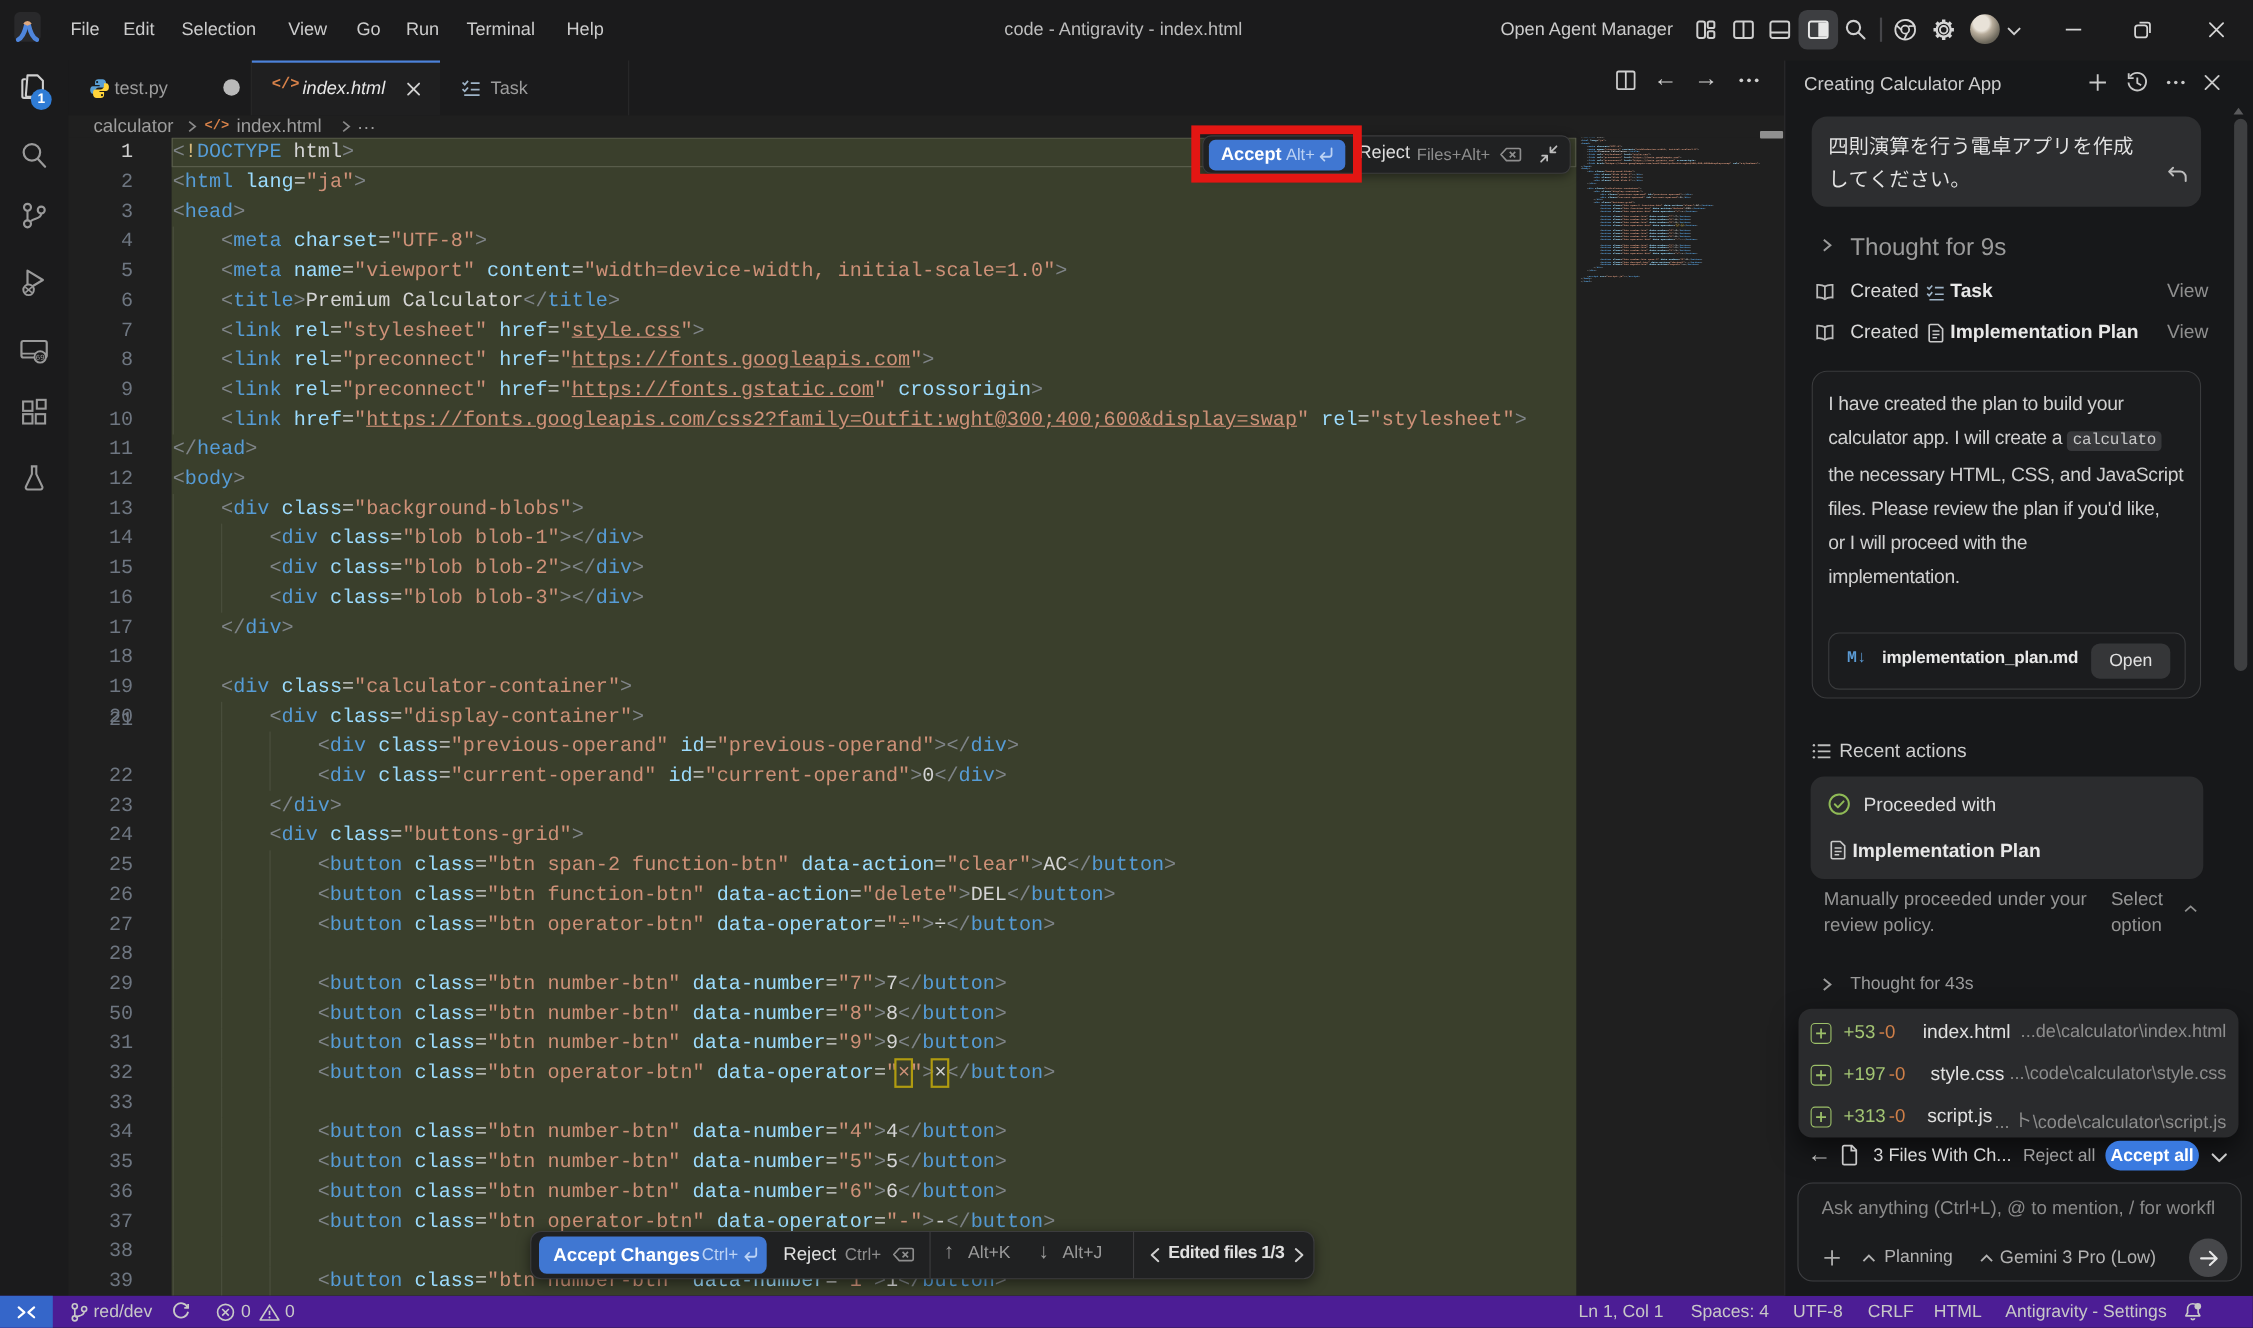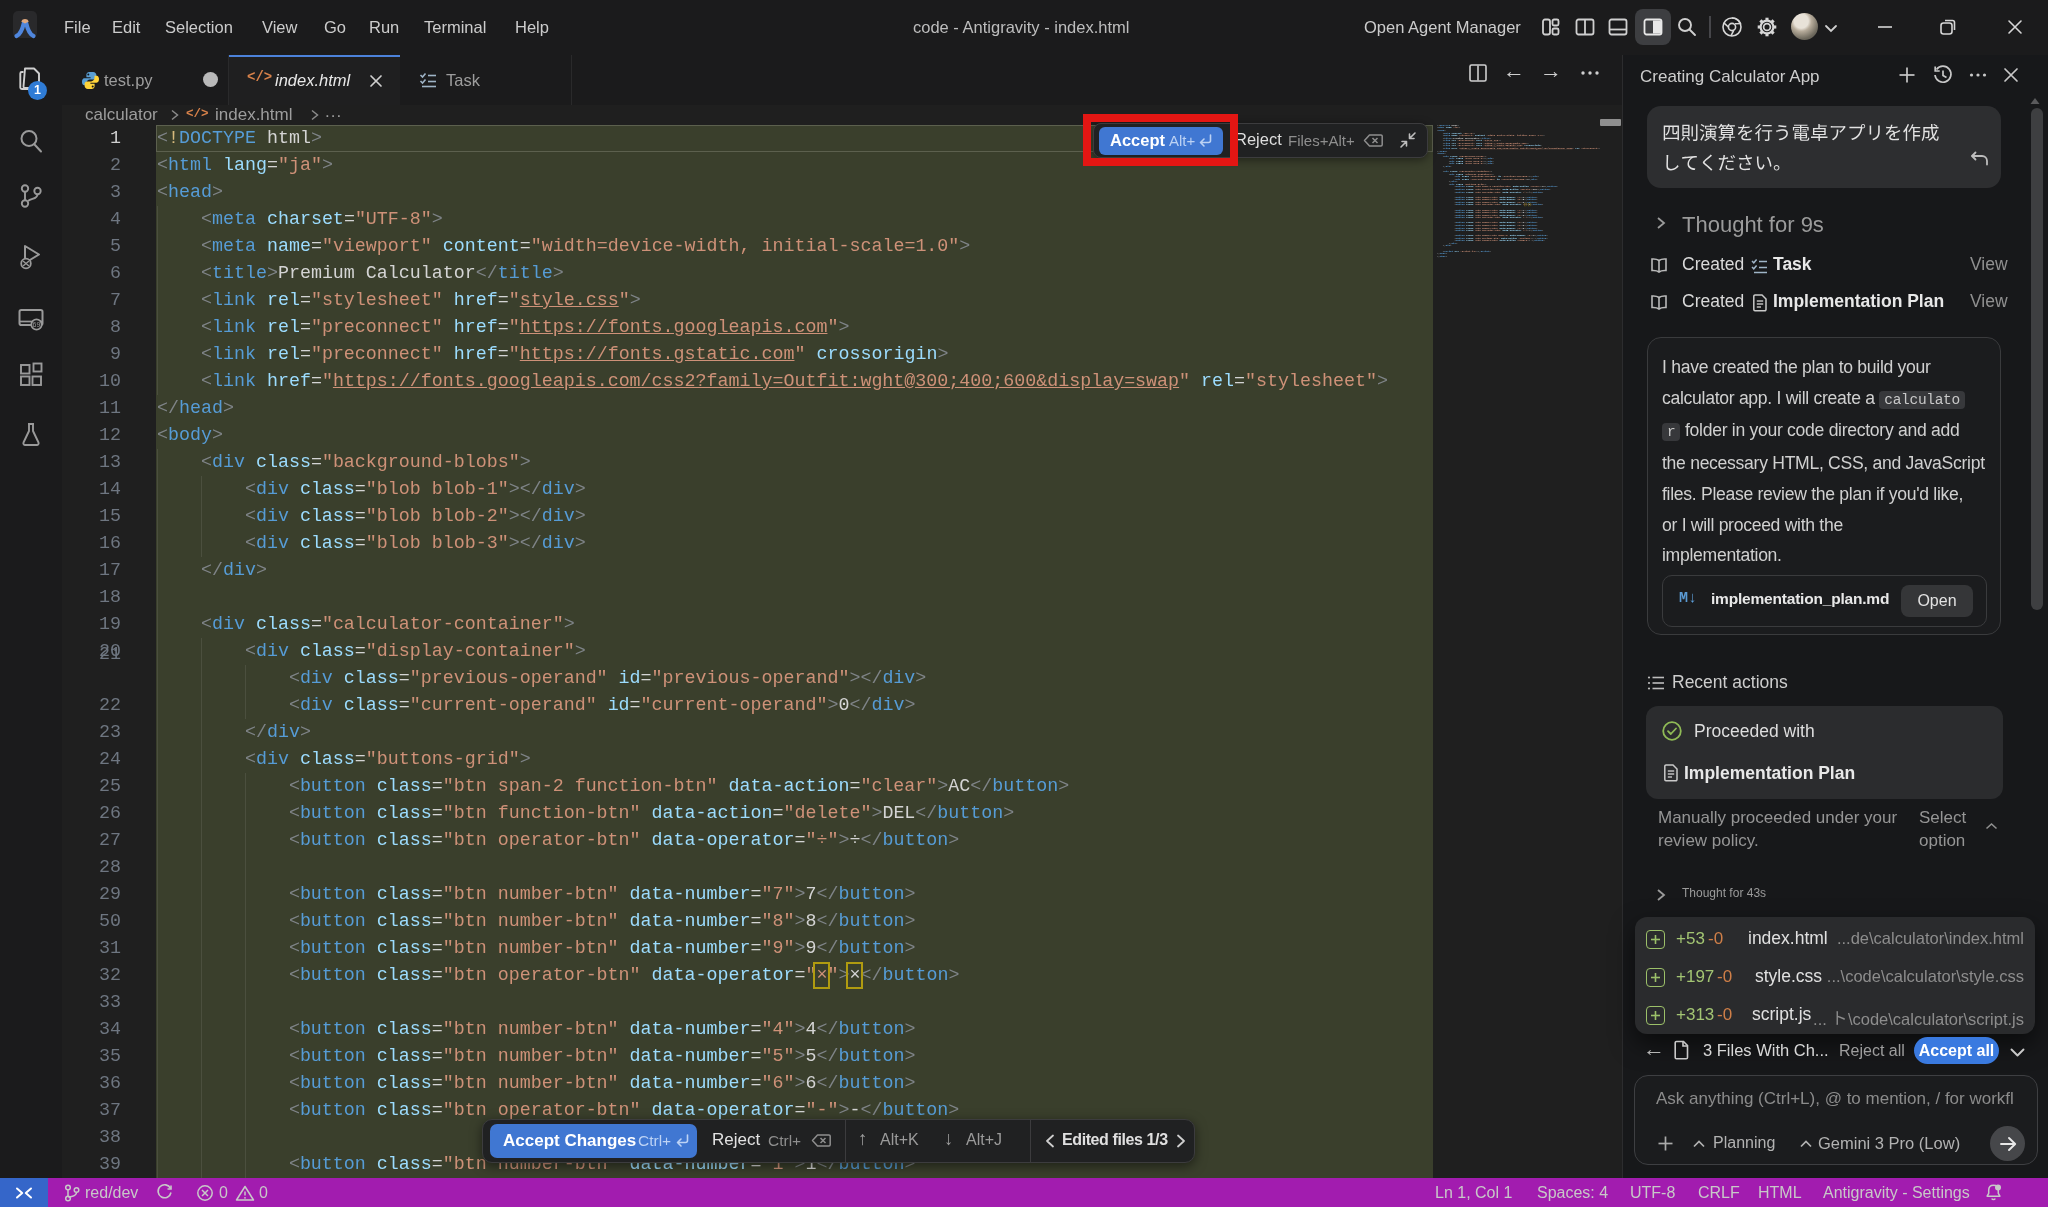--- a/index.html
+++ b/index.html
@@ -18,21 +18,21 @@
 #green{position:absolute;left:94px;top:0;width:1277px;height:1053px;background:#3a3f2c}
 #code{position:absolute;left:95px;top:0;font:18.32px/27px "Liberation Mono",monospace;white-space:pre;letter-spacing:0}
 .lnum{position:absolute;left:0;width:59px;height:27px;line-height:27px;text-align:right;
 font:18.32px/27px "Liberation Mono",monospace;color:#6e7681}
 .guide{position:absolute;width:1px;background:rgba(255,255,255,0.085)}
 #curline{position:absolute;left:94px;top:0;width:1277px;height:27px;border:1px solid rgba(215,215,200,0.22)}
 #minimap{position:absolute;left:1375px;top:-1px;transform:scale(0.132,0.095);transform-origin:0 0;
 font:18.32px/27px "Liberation Mono",monospace;white-space:pre}
 #chat{left:1622px;top:55px;width:426px;height:1123px;background:#17181a;border-left:1px solid #2c2c2e}
 .cc{position:absolute;color:#cccccc}
-#statusbar{left:0;top:1178px;width:2048px;height:29px;background:#a21caf;font-size:16px;color:#c8c8c8}
+#statusbar{left:0;top:1178px;width:2048px;height:29px;background:#4c1d95;font-size:16px;color:#c8c8c8}
 .sbit{position:absolute;top:0;height:29px;line-height:29px}
 .ell{white-space:nowrap;overflow:hidden}
 .chip{background:#37383b;border-radius:4px;font-family:'Liberation Mono';font-size:14.5px;padding:1px 5px;color:#c8c8c8}
 #minimap{font-weight:600}
 </style></head><body>
 <div id="titlebar" class="ab">
     <div class="ab" style="left:13px;top:11px;width:24px;height:27px;background:#29292b;border-radius:5px"></div>
     <svg class="ab" style="left:12px;top:13px" width="26" height="26" viewBox="0 0 26 26" fill="none">
       <path d="M4.5 23 C8.5 21.5 10.5 16 12 9.5" stroke="#4f86dd" stroke-width="4.2" fill="none" stroke-linecap="round"></path>
       <path d="M21.5 23 C17.5 21.5 15.5 16 14 9.5" stroke="#4f86dd" stroke-width="4.2" fill="none" stroke-linecap="round"></path>
@@ -524,21 +524,20 @@
       <line x1="5.8" y1="8" x2="12.2" y2="8" stroke="#c9c9c9" stroke-width="1.4"></line>
       <line x1="5.8" y1="11" x2="12.2" y2="11" stroke="#c9c9c9" stroke-width="1.4"></line>
       <line x1="5.8" y1="14" x2="10" y2="14" stroke="#c9c9c9" stroke-width="1.4"></line>
     </svg>
     <span class="cc" style="left:150px;top:236px;font-size:17.5px;font-weight:700;color:#e8e8e8">Implementation Plan</span>
     <span class="cc" style="left:347px;top:236px;font-size:17.5px;color:#8f8f8f">View</span>
     <div class="ab" style="left:24px;top:282px;width:354px;height:298px;border:1px solid #3a3b3d;border-radius:14px;background:#1b1c1e"></div>
     <div class="ab" style="left:39px;top:297px;width:330px;font-size:17.6px;letter-spacing:-0.3px;line-height:30.7px;color:#d0d0d0;white-space:nowrap">
       <div>I have created the plan to build your</div>
       <div>calculator app. I will create a <span class="chip">calculato</span></div>
-      <div><span class="chip">r</span> folder in your code directory and add</div>
       <div>the necessary HTML, CSS, and JavaScript</div>
       <div>files. Please review the plan if you'd like,</div>
       <div>or I will proceed with the</div>
       <div>implementation.</div>
     </div>
     <div class="ab" style="left:39px;top:520px;width:325px;height:52px;border:1px solid #3a3b3d;border-radius:10px"></div>
     <span class="cc" style="left:56px;top:535px;font-size:15px;font-weight:700;color:#5b9bd5;font-family:'Liberation Mono'">M↓</span>
     <span class="cc" style="left:88px;top:535px;font-size:15.5px;letter-spacing:-0.2px;font-weight:700;color:#e8e8e8">implementation_plan.md</span>
     <div class="ab" style="left:278px;top:530px;width:72px;height:32px;background:#353638;border-radius:8px;text-align:center;line-height:32px;font-size:16px;color:#e2e2e2">Open</div>
     <svg class="ab" style="left:23px;top:618px" width="20" height="20" viewBox="0 0 20 20" fill="none">
@@ -564,21 +563,21 @@
     </svg>
     <span class="cc" style="left:61px;top:708px;font-size:17.5px;font-weight:700;color:#e8e8e8">Implementation Plan</span>
     <div class="ab" style="left:35px;top:751px;width:250px;font-size:17px;line-height:23px;color:#959595">Manually proceeded under your review policy.</div>
     <div class="ab" style="left:296px;top:751px;width:70px;font-size:17px;line-height:23px;color:#959595">Select option</div>
     <svg class="ab" style="left:361px;top:766px" width="15" height="11" viewBox="0 0 15 11" fill="none">
       <path d="M2.5 7.5 L7.5 3 L12.5 7.5" stroke="#8f8f8f" stroke-width="1.6" fill="none"></path>
     </svg>
     <svg class="ab" style="left:31px;top:832px" width="14" height="16" viewBox="0 0 14 16" fill="none">
       <path d="M4 3 L10 8 L4 13" stroke="#9b9b9b" stroke-width="1.8" fill="none"></path>
     </svg>
-    <span class="cc" style="left:59px;top:831px;font-size:12px;color:#9b9b9b">Thought for 43s</span>
+    <span class="cc" style="left:59px;top:831px;font-size:16px;color:#9b9b9b">Thought for 43s</span>
   </div>
 <div id="chat2" class="ab" style="left:1622px;top:55px;width:426px;height:1123px;pointer-events:none">
     <div class="ab" style="left:13px;top:862px;width:400px;height:117px;background:#2a2b2d;border-radius:12px;box-shadow:0 10px 24px rgba(0,0,0,.55)"></div>
     <div class="ab" style="left:24px;top:875px;width:19px;height:19px;border:1.5px solid #9cc069;border-radius:4px"></div>
     <svg class="ab" style="left:24px;top:875px" width="19" height="19" viewBox="0 0 19 19" fill="none">
       <line x1="9.5" y1="5" x2="9.5" y2="14" stroke="#9cc069" stroke-width="1.6"></line>
       <line x1="5" y1="9.5" x2="14" y2="9.5" stroke="#9cc069" stroke-width="1.6"></line>
     </svg>
     <span class="cc" style="left:54px;top:874px;font-size:17px;color:#a3c573">+53</span>
     <span class="cc" style="left:86px;top:874px;font-size:17px;color:#cf7f48">-0</span>

